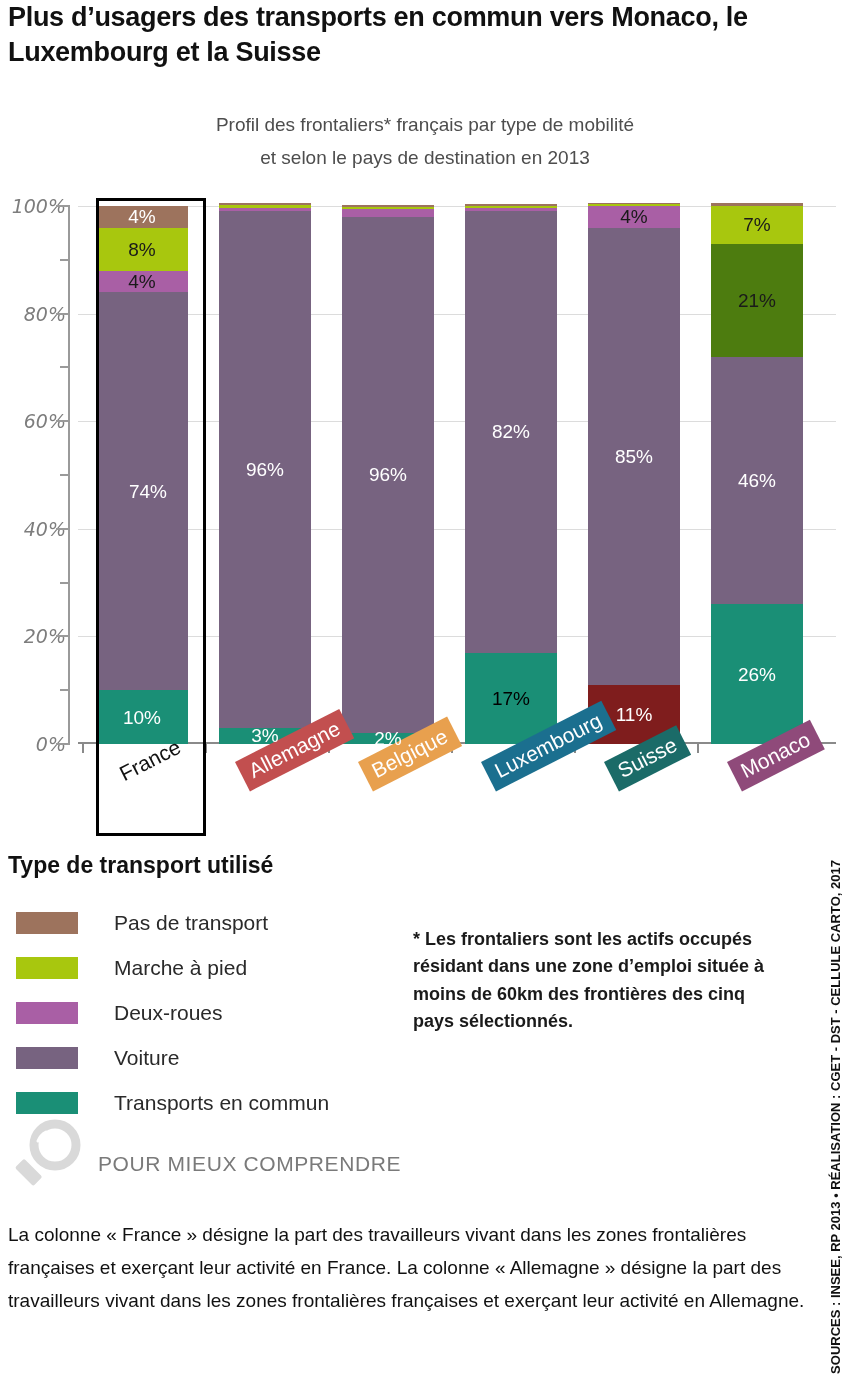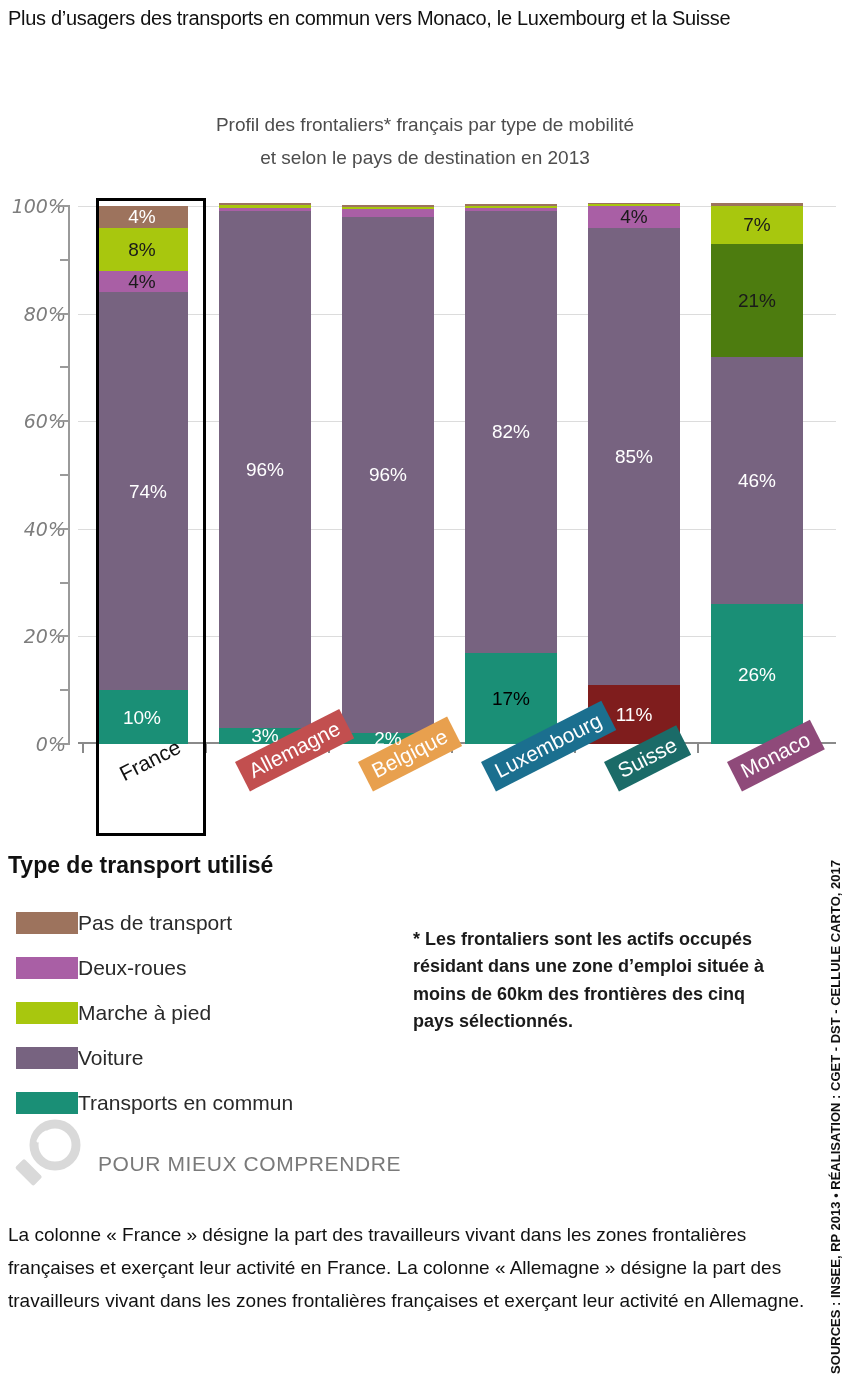--- a/index.html
+++ b/index.html
@@ -8,22 +8,22 @@
     width:852px; height:1384px;
     background:#ffffff;
     font-family:"Liberation Sans", sans-serif;
     color:#1a1a1a;
     position:relative;
     overflow:hidden;
   }
 
   
   #title {
-    position:absolute; left:8px; top:6px; width:780px;
-    font-size:20px; font-weight:normal; line-height:1.28;
+    position:absolute; left:8px; top:0; width:780px;
+    font-size:27px; font-weight:bold; line-height:1.28;
     letter-spacing:-0.3px; color:#111;
   }
   #subtitle {
     position:absolute; left:60px; top:108px; width:730px;
     text-align:center; font-size:19px; color:#4d4d4d; line-height:1.75;
   }
   #subtitle .l { display:block; }
 
   
   #chart { position:absolute; left:0; top:196px; width:852px; height:560px; }
@@ -74,21 +74,21 @@
   .clabel.france { color:#111; background:transparent; padding-left:2px; }
 
   
   #legend-title {
     position:absolute; left:8px; top:852px;
     font-size:23px; font-weight:bold; color:#111;
   }
   #legend { position:absolute; left:16px; top:900px; width:390px; }
   .lrow { display:flex; align-items:center; height:45px; }
   .swatch { width:62px; height:22px; flex:0 0 62px; }
-  .lname { font-size:21px; color:#2a2a2a; }
+  .lname { margin-left:36px; font-size:21px; color:#2a2a2a; }
 
   
   #footnote {
     position:absolute; left:413px; top:926px; width:370px;
     font-size:18px; font-weight:bold; line-height:1.52; color:#1a1a1a;
   }
 
   
   #magnifier { position:absolute; left:12px; top:1118px; width:72px; height:78px; }
   #comprendre {
@@ -234,26 +234,26 @@
   </div>
 <div id="france-box"></div>
 
 <div id="legend-title">Type de transport utilisé</div>
 <div id="legend">
     <div class="lrow">
       <div class="swatch" style="background: rgb(157, 115, 93);"></div>
       <div class="lname">Pas de transport</div>
     </div>
     <div class="lrow">
+      <div class="swatch" style="background: rgb(168, 199, 14);"></div>
+      <div class="lname">Marche à pied</div>
+    </div>
+    <div class="lrow">
       <div class="swatch" style="background: rgb(169, 95, 165);"></div>
       <div class="lname">Deux-roues</div>
-    </div>
-    <div class="lrow">
-      <div class="swatch" style="background: rgb(168, 199, 14);"></div>
-      <div class="lname">Marche à pied</div>
     </div>
     <div class="lrow">
       <div class="swatch" style="background: rgb(119, 99, 128);"></div>
       <div class="lname">Voiture</div>
     </div>
     <div class="lrow">
       <div class="swatch" style="background: rgb(26, 143, 118);"></div>
       <div class="lname">Transports en commun</div>
     </div>
   </div>

